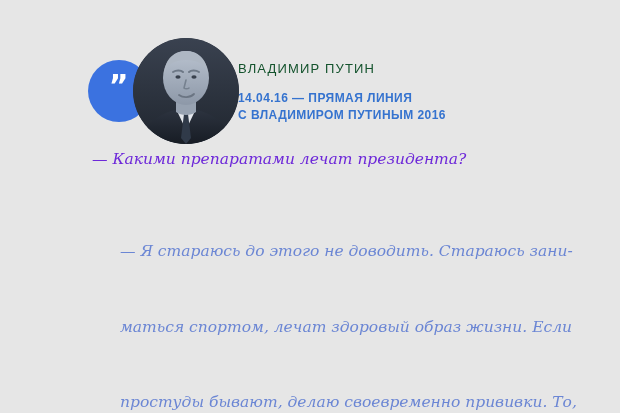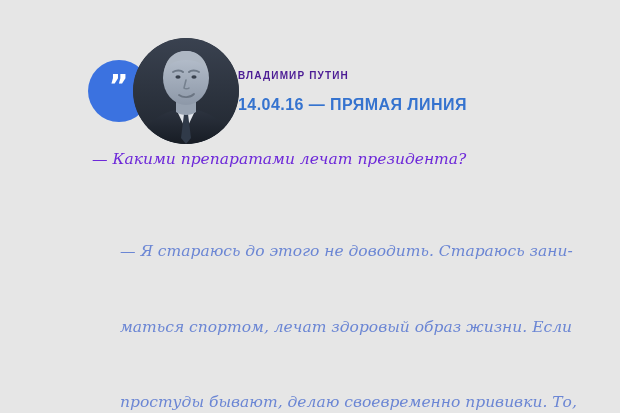--- a/index.html
+++ b/index.html
@@ -81,32 +81,32 @@
     width: 106px;
     height: 106px;
   }
 
   .title-block {
     margin-left: 10px;
     padding-top: 4px;
   }
 
   .person-name {
-    color: #4c1d95;
-    font-size: 10px;
-    font-weight: 700;
+    color: #14532d;
+    font-size: 13px;
+    font-weight: 400;
     letter-spacing: 1.15px;
     line-height: 1.1;
     white-space: nowrap;
   }
 
   .event-lines {
     margin-top: 13px;
     color: #3573cf;
-    font-size: 16px;
+    font-size: 12px;
     font-weight: 700;
     letter-spacing: 0.45px;
     line-height: 1.42;
     white-space: nowrap;
   }
 
   
   .quote-body {
     position: absolute;
     left: 92px;
@@ -197,20 +197,21 @@
             <path d="M46 57 C50 60 57 60 61 56" stroke="#6b7583" stroke-width="1.8" fill="none" stroke-linecap="round"></path>
           </g>
         </svg>
       </div>
     </div>
 
     <div class="title-block">
       <div class="person-name">ВЛАДИМИР ПУТИН</div>
       <div class="event-lines">
         <div>14.04.16 — ПРЯМАЯ ЛИНИЯ</div>
+        <div>С ВЛАДИМИРОМ ПУТИНЫМ 2016</div>
       </div>
     </div>
   </div>
 
   <div class="quote-body">
     <p class="question">— Какими препаратами лечат президента?</p>
 
     <div class="answer">
       <span class="ln">— Я стараюсь до этого не доводить. Стараюсь зани-</span>
       <span class="ln">маться спортом, лечат здоровый образ жизни. Если</span>

